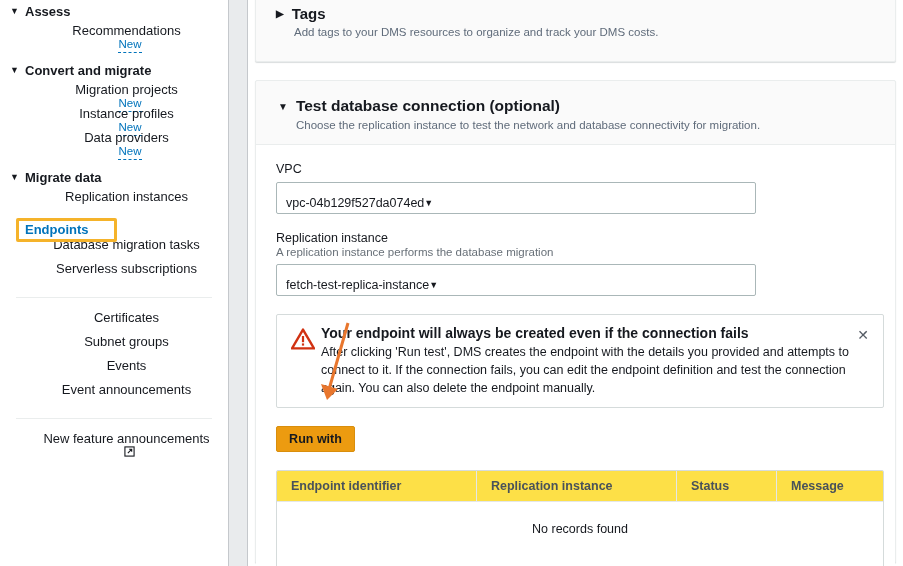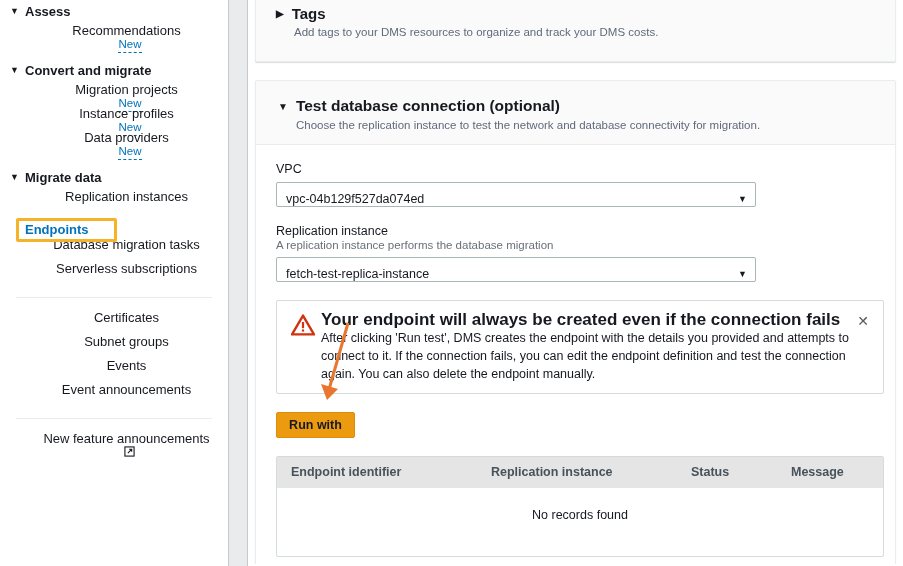--- a/index.html
+++ b/index.html
@@ -96,44 +96,44 @@
   .sect-desc { font-size: 11.5px; color: #5f6b7a; margin-top: 4px; padding-left: 18px; }
   .card-test .hdr { padding: 16px 20px 13px 22px; }
   .card-test .hdr .sect-title { font-size: 15.5px; }
   .card-divider { height: 1px; background: #eaeded; }
   .body { background: #ffffff; padding: 17px 20px 0 20px; height: 421px; }
 
   label.fl { display: block; font-size: 12.5px; color: #16191f; }
   .fl-desc { font-size: 11.5px; color: #687078; margin-top: 1px; }
   .select {
     margin-top: 6px;
-    width: 480px; height: 25px;
+    width: 480px; height: 32px;
     border: 1px solid #aab7b8; border-radius: 2px;
     background: #ffffff;
-    display: flex; align-items: center; justify-content: space-between;
+    display: flex; align-items: center; justify-content: flex-start;
     padding: 9px 8px 0 9px;
     font-size: 12.5px; color: #16191f;
     cursor: pointer;
   }
   .select .arrow { font-size: 9px; color: #16191f; }
   .field-gap { height: 17px; }
 
   
   .alert {
     margin-top: 18px;
     width: 608px; min-height: 92px;
     border: 1px solid #d5dbdb; border-radius: 2px;
     background: #ffffff;
     display: flex; align-items: flex-start;
     padding: 10px 10px 10px 14px;
     position: relative;
   }
   .warn-icon { flex: 0 0 26px; margin-top: 3px; }
   .alert-text { flex: 1 1 auto; padding-left: 4px; padding-right: 24px; }
-  .alert-title { font-size: 17px; font-weight: bold; color: #16191f; line-height: 17px; }
+  .alert-title { font-size: 14px; font-weight: bold; color: #16191f; line-height: 17px; }
   .alert-body { font-size: 12.5px; color: #16191f; line-height: 18px; margin-top: 1px; }
   .alert-close {
     position: absolute; right: 12px; top: 12px;
     width: 16px; height: 16px; color: #545b64; font-size: 14px;
     line-height: 16px; text-align: center; cursor: pointer;
   }
 
   .run-btn {
     margin-top: 18px;
     width: 79px; height: 26px;
@@ -144,21 +144,21 @@
     display: flex; align-items: center; justify-content: center;
   }
 
   
   .tbl {
     margin-top: 18px;
     width: 608px;
     border: 1px solid #d5dbdb; border-radius: 2px;
     background: #ffffff; overflow: hidden;
   }
-  .thead { display: flex; height: 31px; border-bottom: 1px solid #e4e7e9; background:#e5e5e5; }
+  .thead { display: flex; height: 31px; border-bottom: 1px solid #e4e7e9; background:#fde047; }
   .th {
     font-size: 12.5px; font-weight: bold; color: #49525a;
     display: flex; align-items: center; padding-left: 14px;
     border-right: 1px solid #e4e7e9;
   }
   .th:last-child { border-right: none; }
   .c1 { width: 200px; } .c2 { width: 200px; } .c3 { width: 100px; } .c4 { width: 106px; }
   .tbody {
     height: 68px; display: flex; align-items: flex-start; justify-content: center;
     padding-top: 20px;

